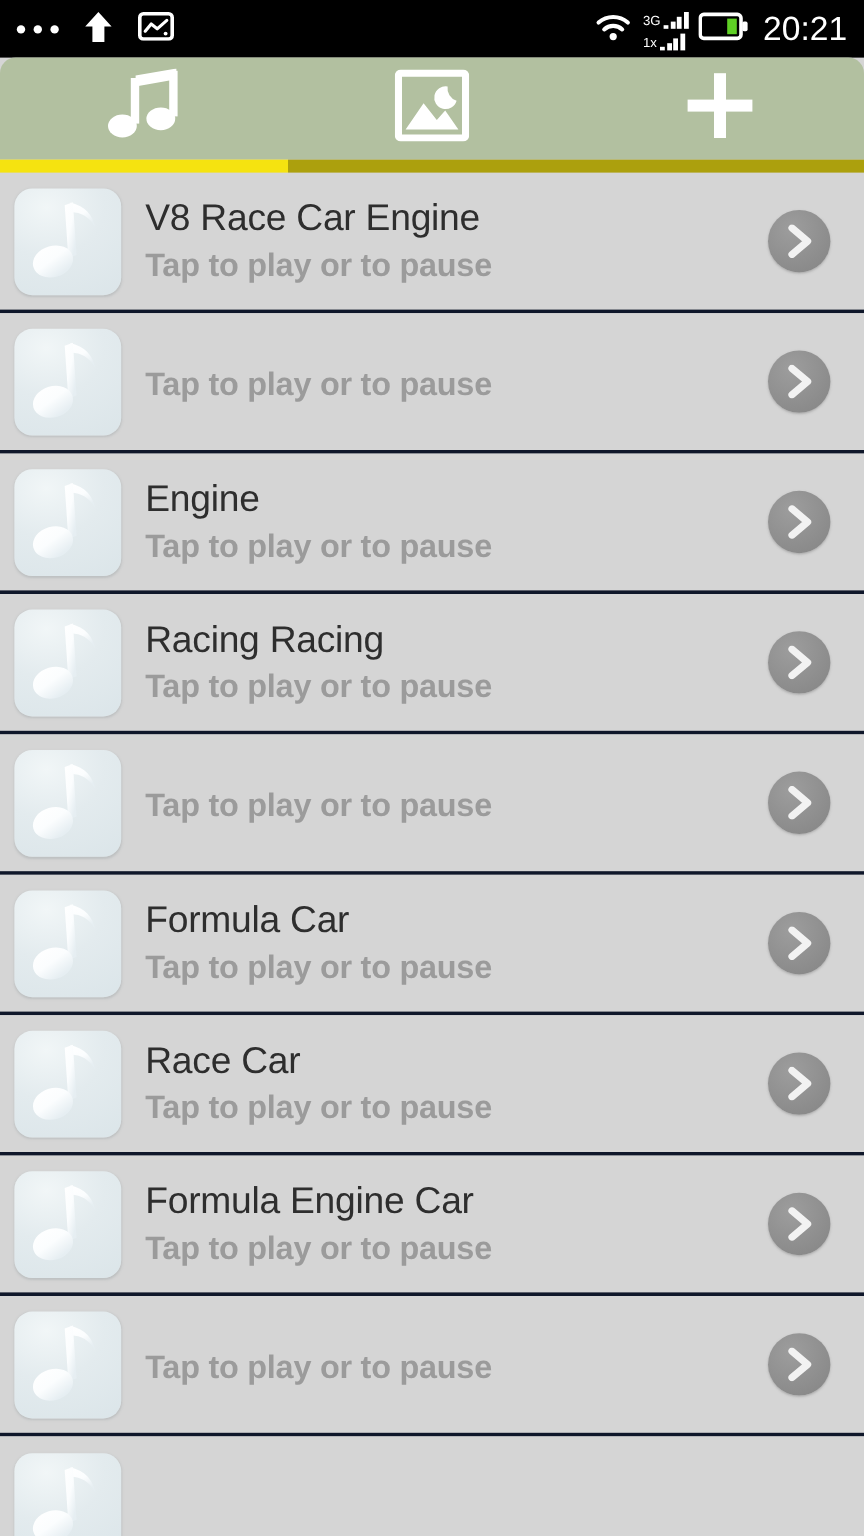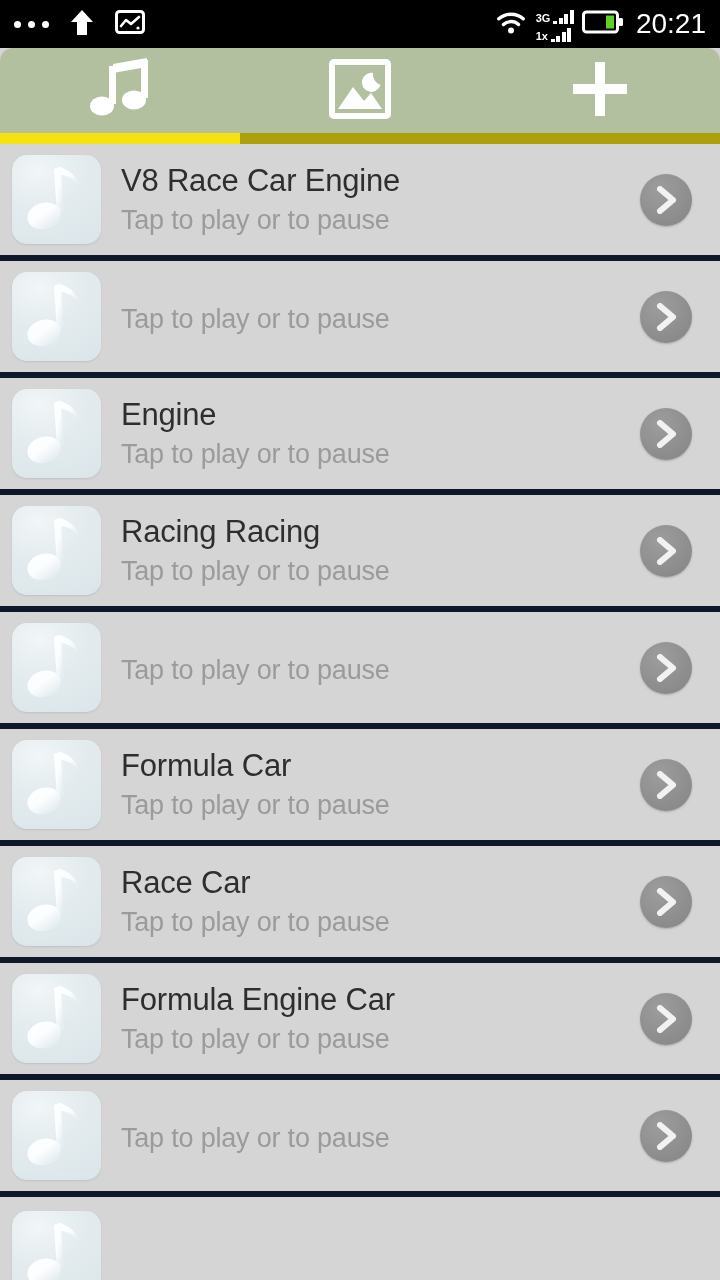--- a/index.html
+++ b/index.html
@@ -37,21 +37,21 @@
     font-family:"Liberation Sans", sans-serif;
     margin-left:4px;
   }
 
   .sig-stack {
     display:flex; flex-direction:column; justify-content:center;
     gap:1px; height:38px;
   }
   .sig-row { display:flex; align-items:flex-end; gap:2px; height:17px; }
   .sig-label {
-    color:#fff; font-size:11px; font-weight:bold; line-height:11px;
+    color:#fff; font-size:11px; font-weight:normal; line-height:11px;
     font-family:"Liberation Sans", sans-serif;
     margin-right:1px;
   }
   .sig-bars { display:flex; align-items:flex-end; gap:1.5px; height:14px; }
   .sig-bars b { display:block; width:4px; background:#fff; border-radius:0; }
   .sb1 { height:3px; } .sb2 { height:6px; } .sb3 { height:10px; } .sb4 { height:14px; }
 
   
   #tab-bar {
     position:absolute; top:48px; left:0;
@@ -81,21 +81,21 @@
     background:#d5d5d5;
     overflow:hidden;
   }
 
   .row {
     position:relative;
     height:117px;
     display:flex; align-items:center;
     padding:0 0 0 12px;
     background:#d5d5d5;
-    border-bottom:6px solid #0f172a;
+    border-bottom:3px solid #0f172a;
     cursor:pointer;
   }
   .row.partial { border-bottom:none; }
 
   .thumb {
     flex:0 0 auto;
     width:89px; height:89px;
     border-radius:15px;
     background:
       radial-gradient(120% 100% at 30% 18%, #f1f6f7 0%, #e3ebee 45%, #dbe5e9 100%);
@@ -110,21 +110,21 @@
     display:flex; flex-direction:column;
     justify-content:center;
     flex:1 1 auto; min-width:0;
   }
   .r-title {
     font-size:31px; color:#2e2e2e; font-weight:400;
     line-height:36px; white-space:nowrap;
     letter-spacing:-0.2px;
   }
   .r-sub {
-    font-size:27px; color:#9b9b9b; font-weight:400;
+    font-size:27px; color:#9b9b9b; font-weight:700;
     line-height:33px; white-space:nowrap;
     margin-top:5px;
     letter-spacing:-0.2px;
   }
 
   .chev {
     flex:0 0 auto;
     width:52px; height:52px; border-radius:50%;
     margin-right:28px;
     background:radial-gradient(circle at 38% 30%, #9d9d9d 0%, #8e8e8e 60%, #848484 100%);

